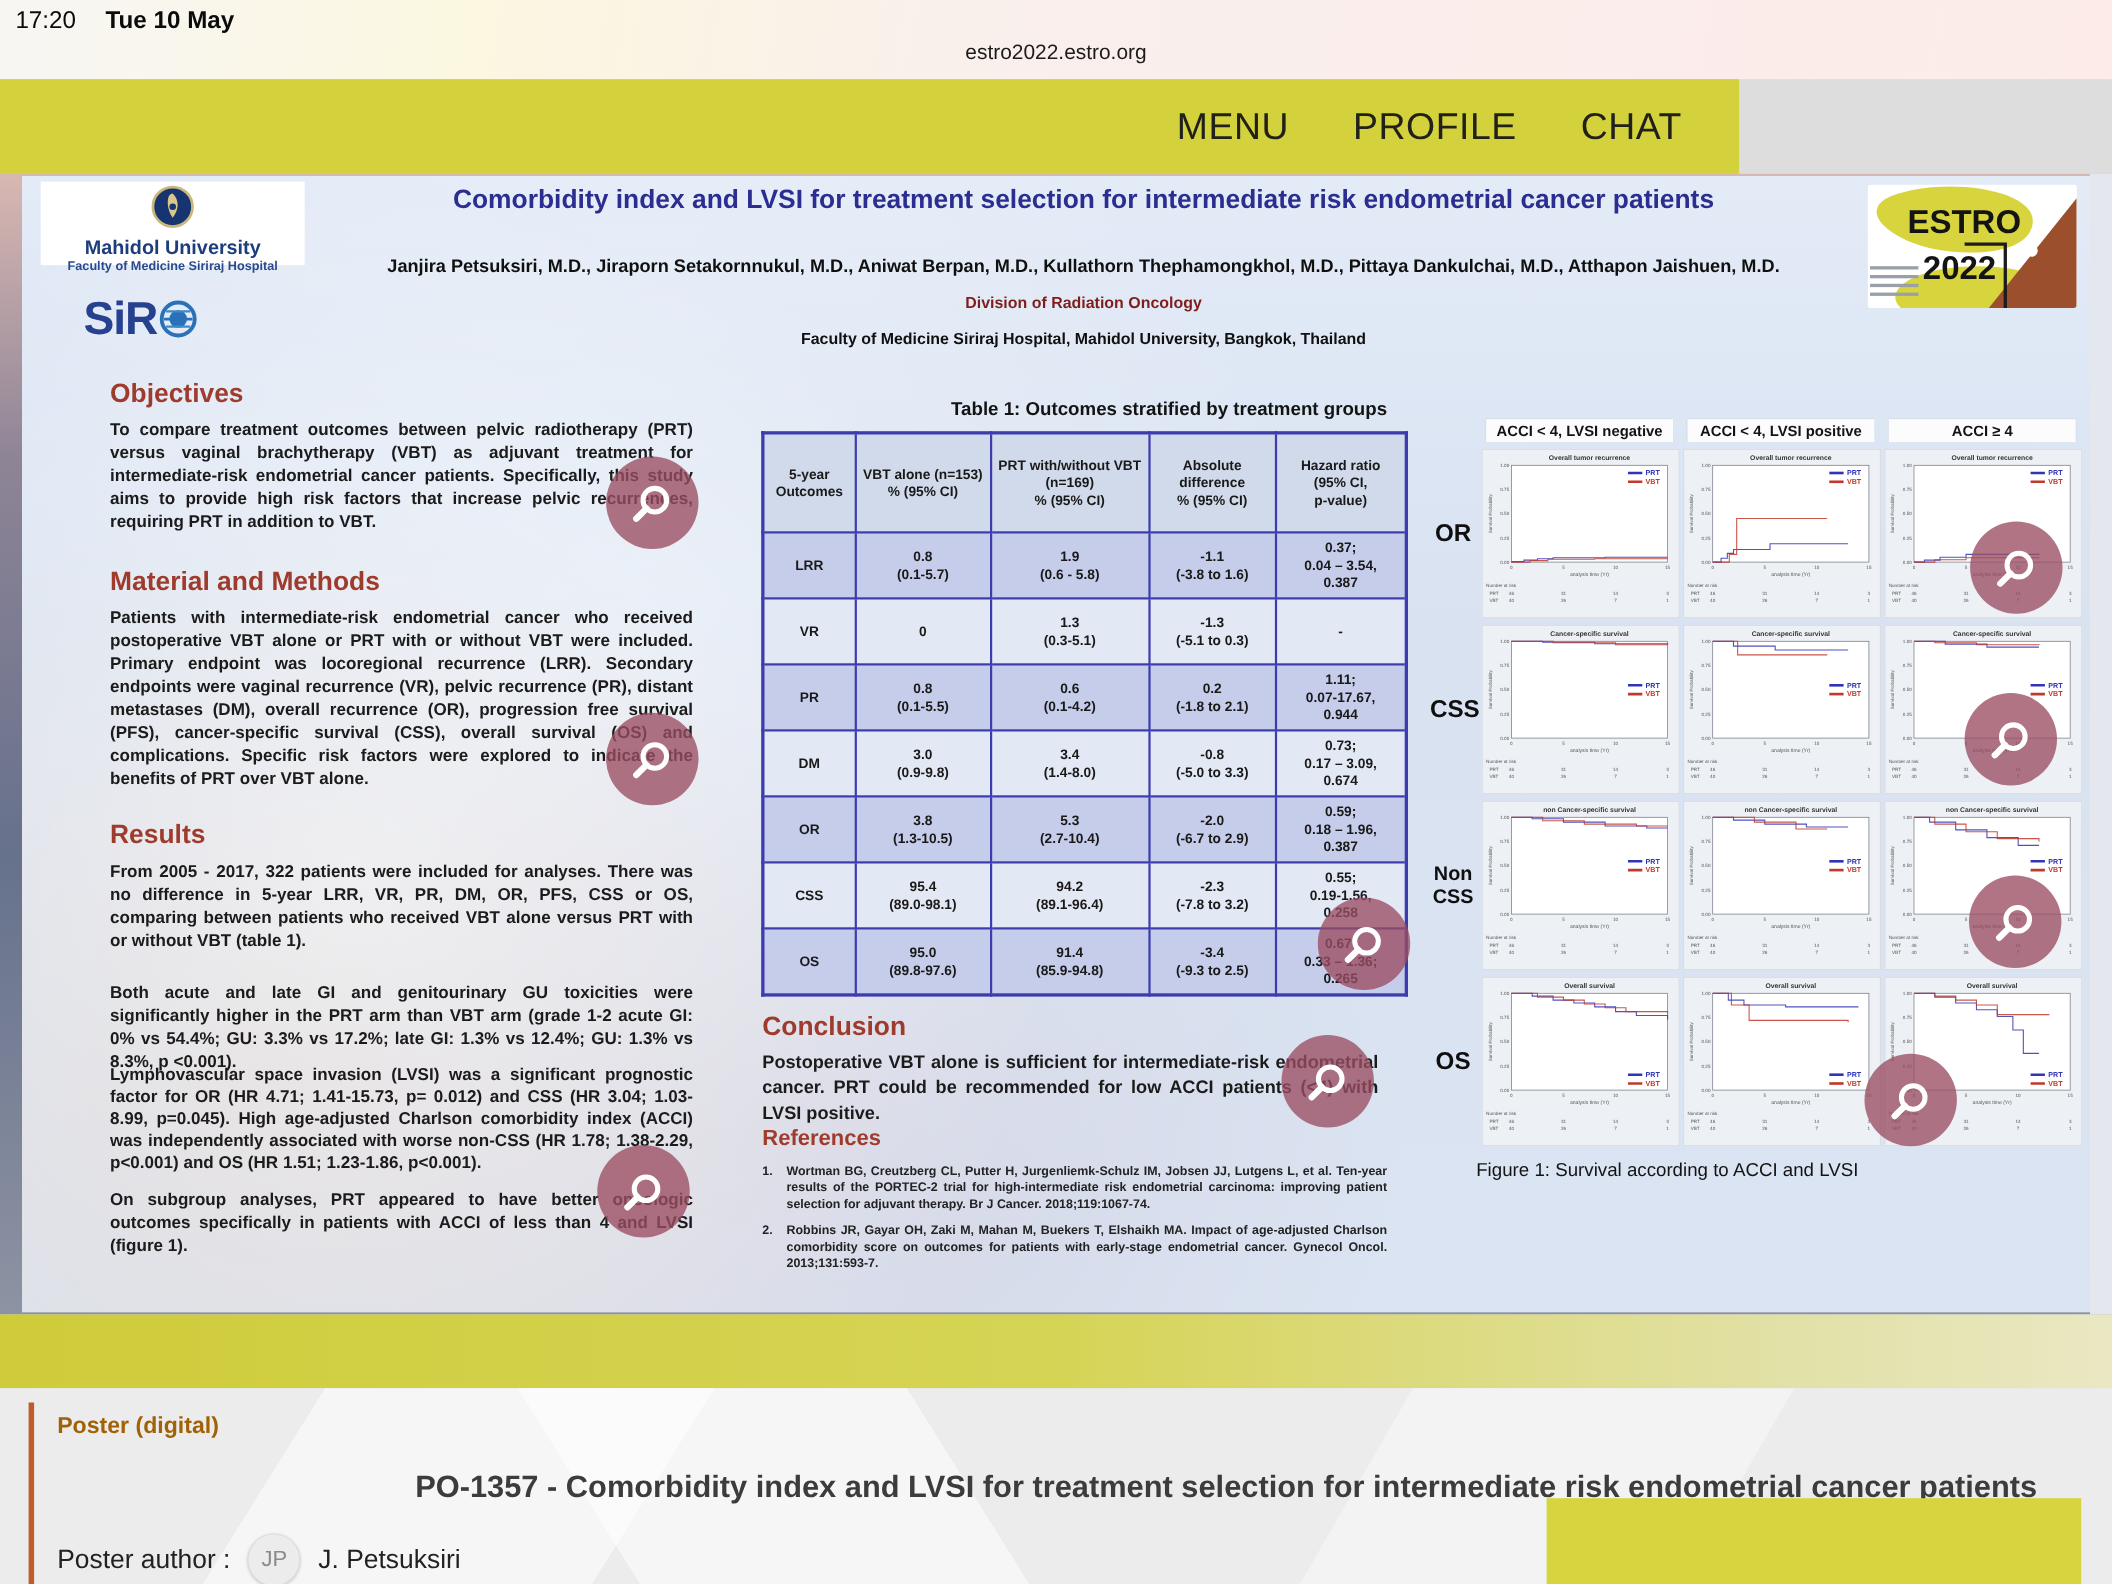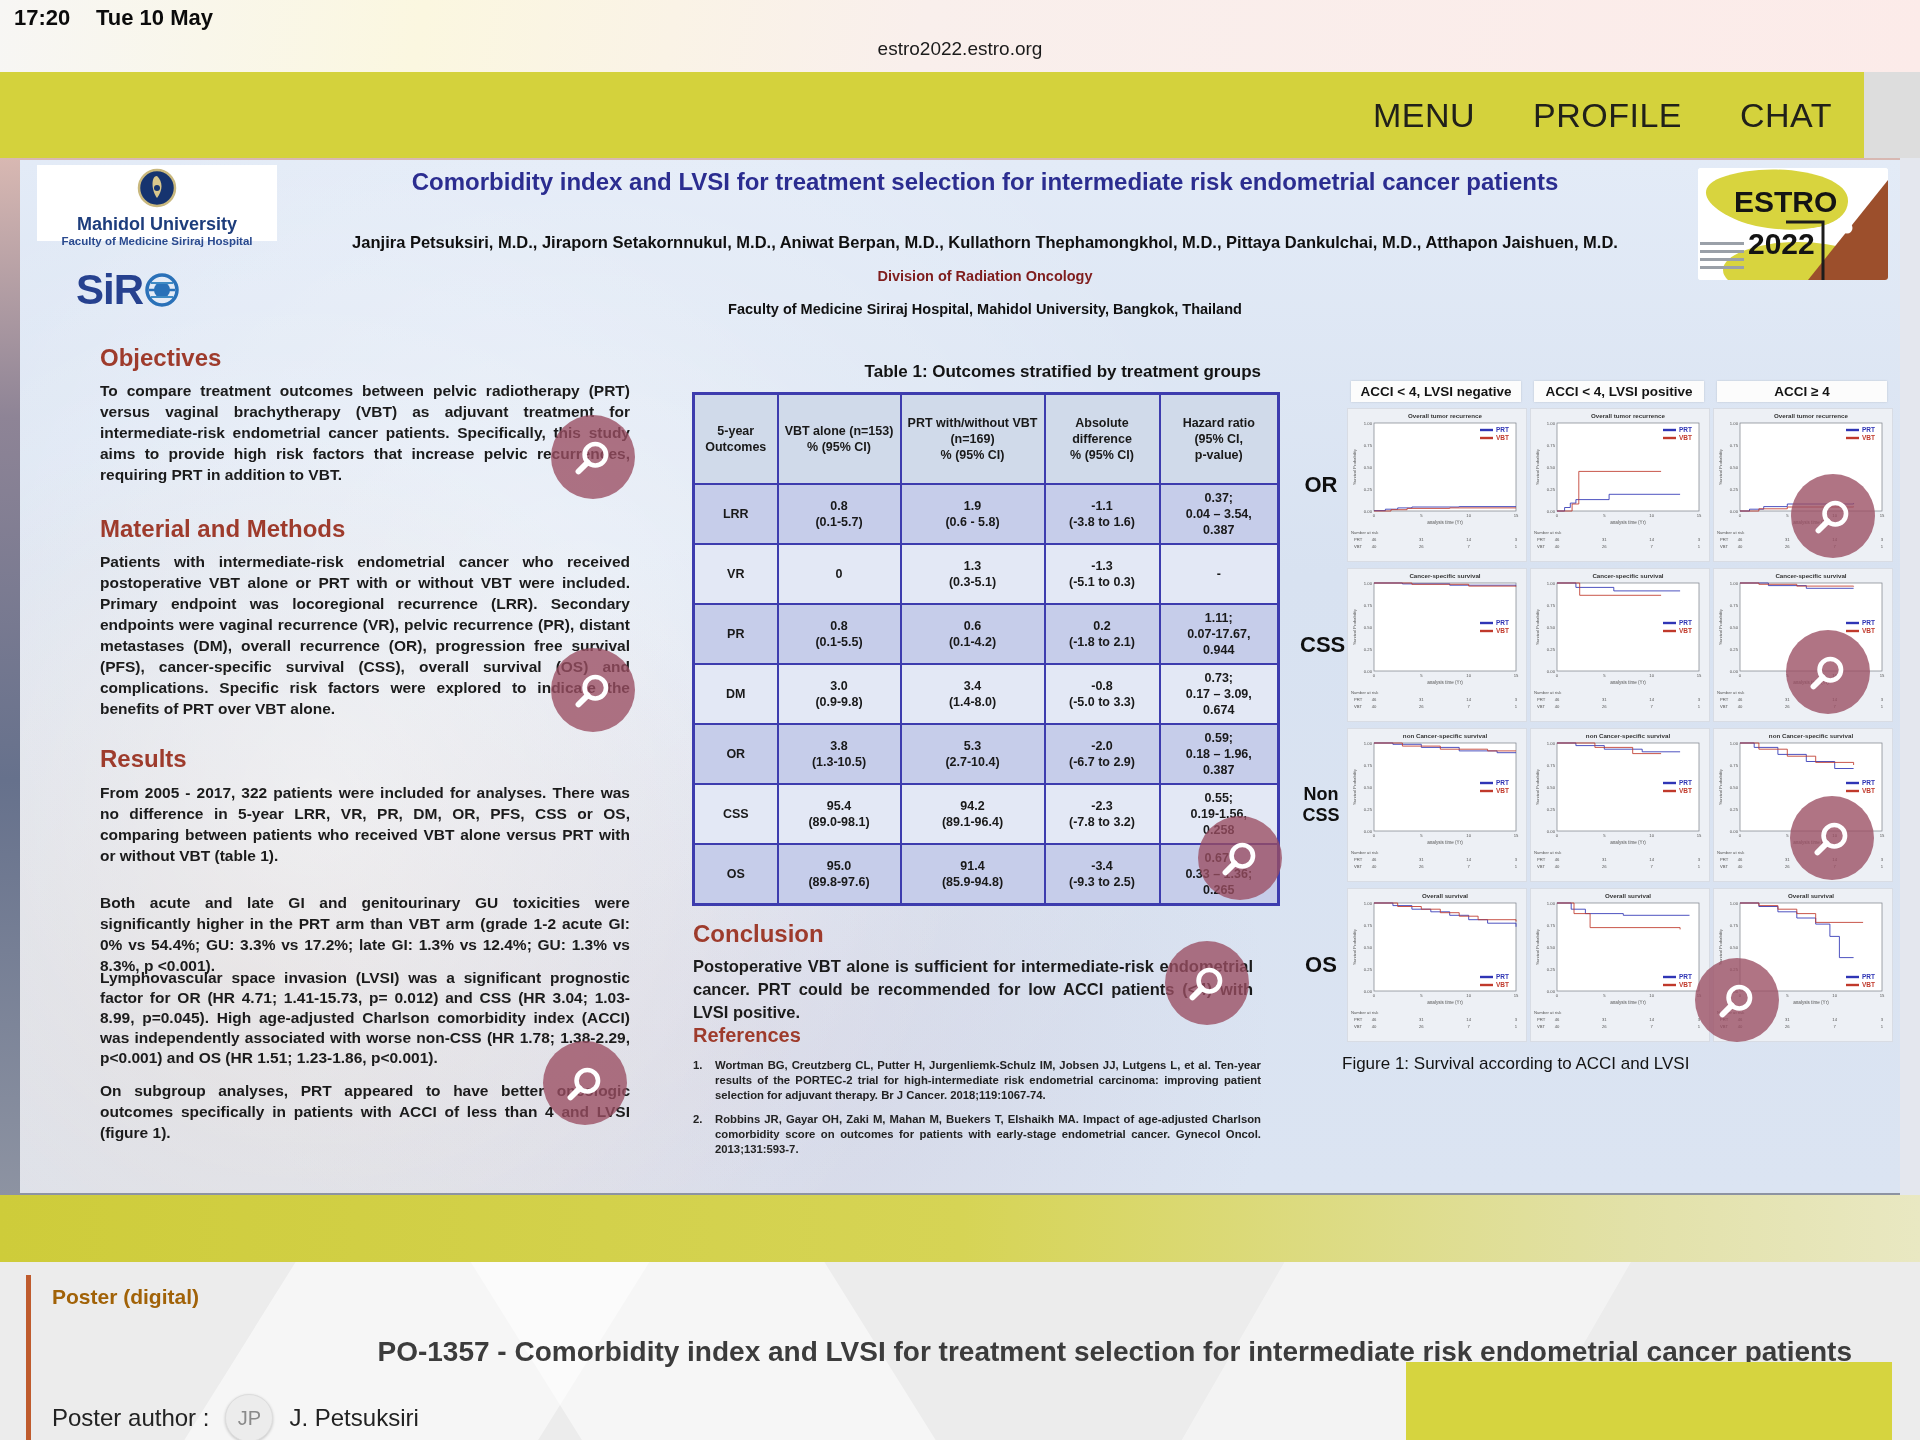--- a/index.html
+++ b/index.html
@@ -2,25 +2,25 @@
 <html><head>
 <meta charset="utf-8">
 <style>
   html,body{margin:0;padding:0;background:#555;}
   .screen{position:relative;width:1920px;height:1440px;overflow:hidden;
     font-family:"Liberation Sans","DejaVu Sans",sans-serif;background:#ddd;}
 
   
   .status-bar{position:absolute;top:0;left:0;width:1920px;height:72px;
     background:linear-gradient(100deg,#f7f6f4 0%,#fbf7e0 22%,#f9efec 48%,#fcebe9 100%);}
-  .sb-time{position:absolute;left:14px;top:5px;font-size:22px;font-weight:700;color:#0b0b0b;}
+  .sb-time{position:absolute;left:14px;top:5px;font-size:22px;font-weight:400;color:#0b0b0b;}
   .sb-date{position:absolute;left:96px;top:5px;font-size:22px;font-weight:600;color:#0b0b0b;}
   .sb-url{position:absolute;top:38px;left:0;width:100%;text-align:center;font-size:19px;color:#1b1b1b;}
-  .nav{position:absolute;top:72px;left:0;width:1864px;height:86px;background:#d4d23c;
-    display:flex;align-items:center;justify-content:flex-end;gap:58px;padding-right:32px;box-sizing:border-box;}
+  .nav{position:absolute;top:72px;left:0;width:1581px;height:86px;background:#d4d23c;
+    display:flex;align-items:center;justify-content:flex-end;gap:58px;padding-right:52px;box-sizing:border-box;}
   .nav-item{font-size:34px;color:#21211a;letter-spacing:.5px;font-weight:500;cursor:pointer;}
 
   
   .stage{position:absolute;top:158px;left:0;width:1920px;height:1037px;
     background:linear-gradient(180deg,#d8b8b2,#8e8496 25%,#66718c 60%,#8d93a2);}
   .poster-bg{position:absolute;top:160px;left:20px;width:1880px;height:1033px;
     background:linear-gradient(180deg,#e3ebf7,#d8e2f1 40%,#dbe4f2);}
   .poster-bg::after{content:"";position:absolute;inset:0;pointer-events:none;background:
     radial-gradient(circle at 16% 62%,rgba(255,255,255,.5),transparent 38%),
     radial-gradient(circle at 12% 80%,rgba(216,178,148,.28),transparent 30%),

